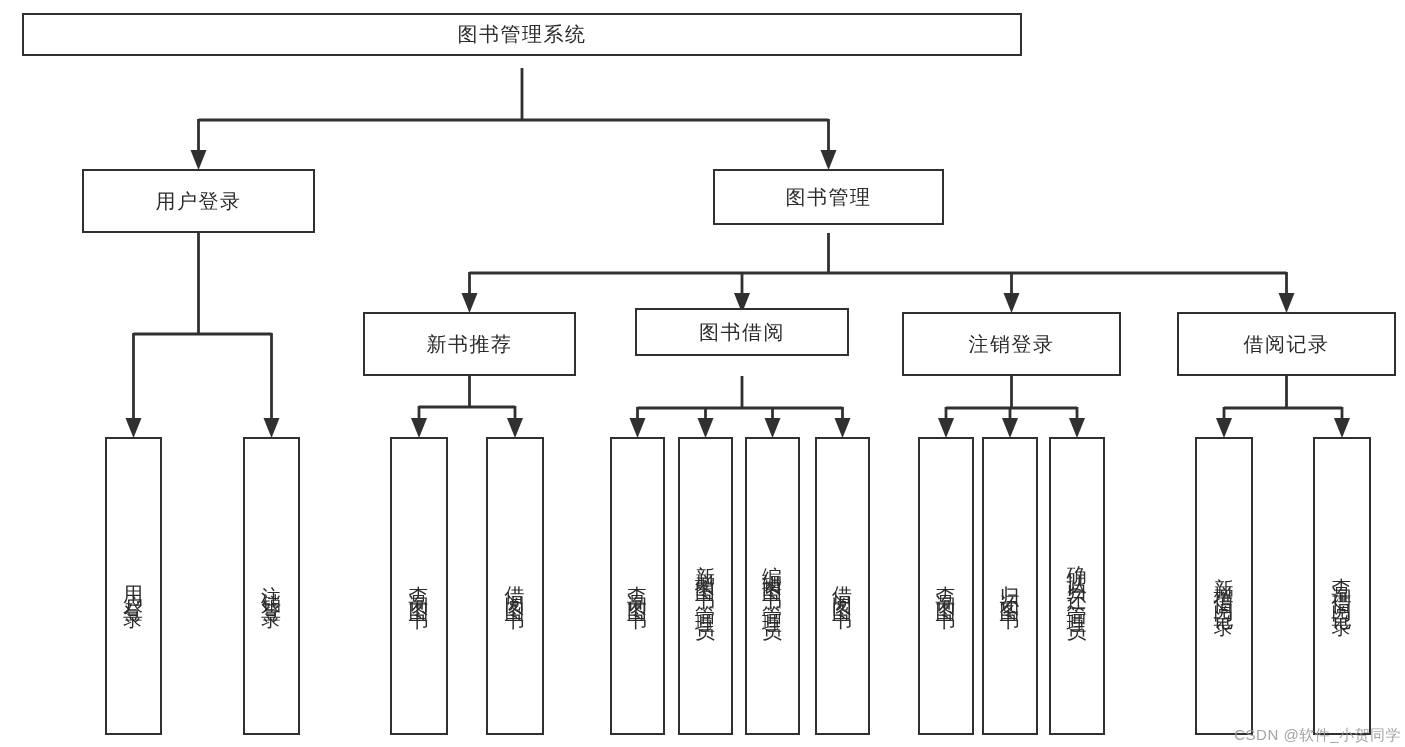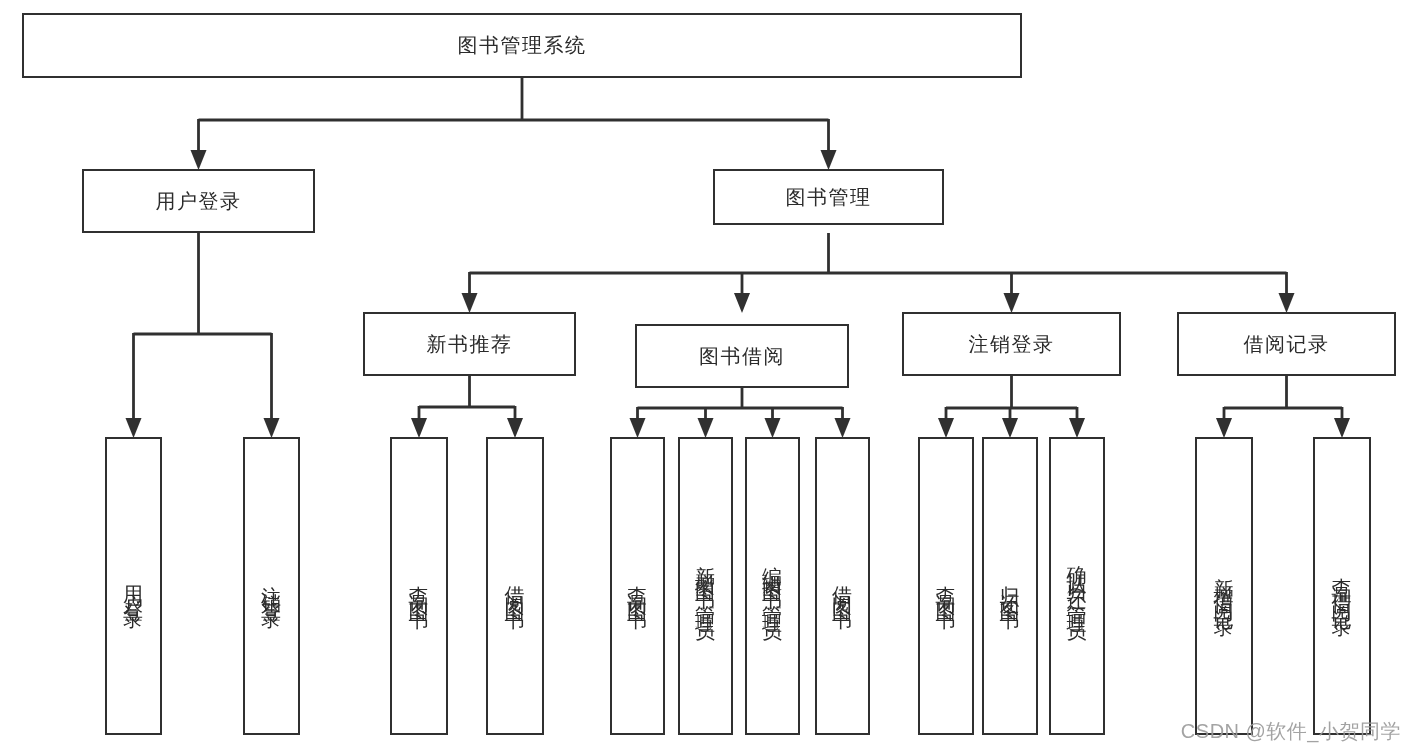--- a/index.html
+++ b/index.html
@@ -24,21 +24,21 @@
   .box.v{
     font-size:20px;
     writing-mode:vertical-rl;
     text-orientation:mixed;
     letter-spacing:8px;
     line-height:1;
   }
   .watermark{
     position:absolute;
     right:4px;bottom:2px;
-    font-size:20px;
+    font-size:15px;
     color:rgba(155,155,155,0.92);
     letter-spacing:0.5px;
     z-index:5;
     white-space:nowrap;
   }
 </style>
 </head>
 <body>
 
 <div class="canvas">
@@ -91,35 +91,35 @@
       <line x1="1077" y1="407" x2="1077" y2="421" stroke="#303030" stroke-width="2.8"></line>
       <polygon points="1069,418 1085,418 1077,438" fill="#303030"></polygon>
       <line x1="1286.5" y1="376" x2="1286.5" y2="408" stroke="#303030" stroke-width="2.8"></line>
       <line x1="1224" y1="408" x2="1342" y2="408" stroke="#303030" stroke-width="2.8"></line>
       <line x1="1224" y1="407" x2="1224" y2="421" stroke="#303030" stroke-width="2.8"></line>
       <polygon points="1216,418 1232,418 1224,438" fill="#303030"></polygon>
       <line x1="1342" y1="407" x2="1342" y2="421" stroke="#303030" stroke-width="2.8"></line>
       <polygon points="1334,418 1350,418 1342,438" fill="#303030"></polygon>
     </svg>
 
-  <div class="box h" style="left:22px;top:13px;width:1000px;height:65px">
+  <div class="box h" style="left:22px;top:13px;width:1000px;height:43px">
     <span>图书管理系统</span>
   </div>
 
   <div class="box h" style="left:82px;top:169px;width:233px;height:64px">
     <span>用户登录</span>
   </div>
   <div class="box h" style="left:713px;top:169px;width:231px;height:56px">
     <span>图书管理</span>
   </div>
 
   <div class="box h" style="left:363px;top:312px;width:213px;height:64px">
     <span>新书推荐</span>
   </div>
-  <div class="box h" style="left:635px;top:324px;width:214px;height:64px">
+  <div class="box h" style="left:635px;top:308px;width:214px;height:48px">
     <span>图书借阅</span>
   </div>
   <div class="box h" style="left:902px;top:312px;width:219px;height:64px">
     <span>注销登录</span>
   </div>
   <div class="box h" style="left:1177px;top:312px;width:219px;height:64px">
     <span>借阅记录</span>
   </div>
 
   <div class="box v" style="left:105px;top:437px;width:57px;height:298px">

